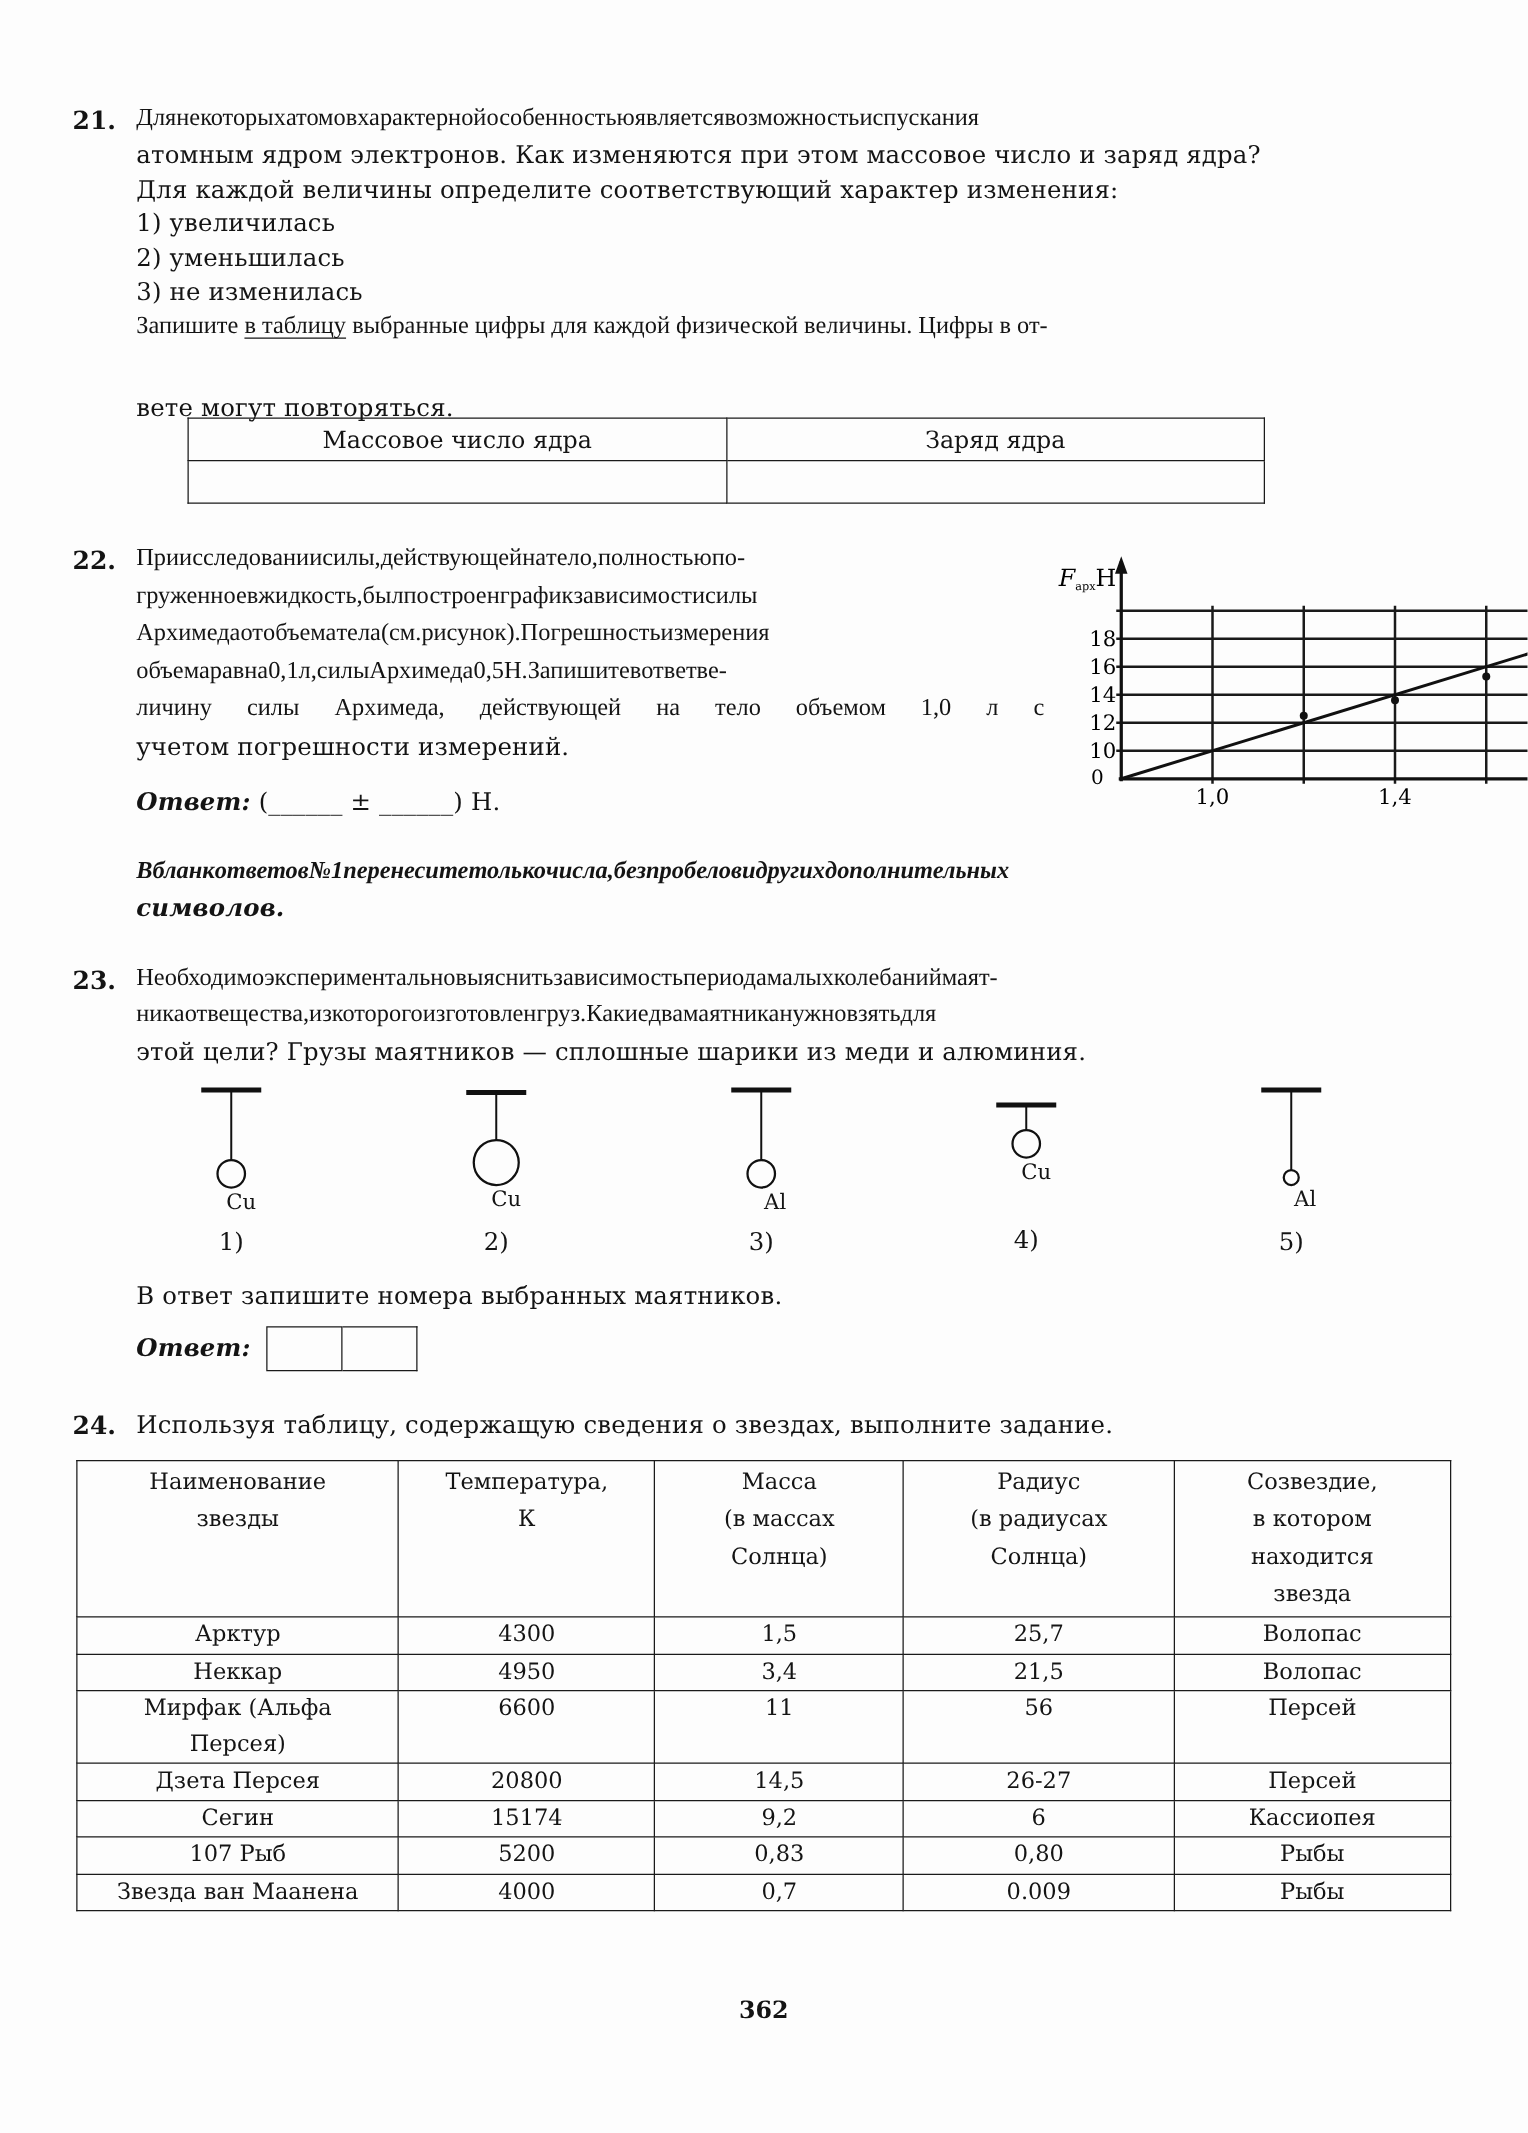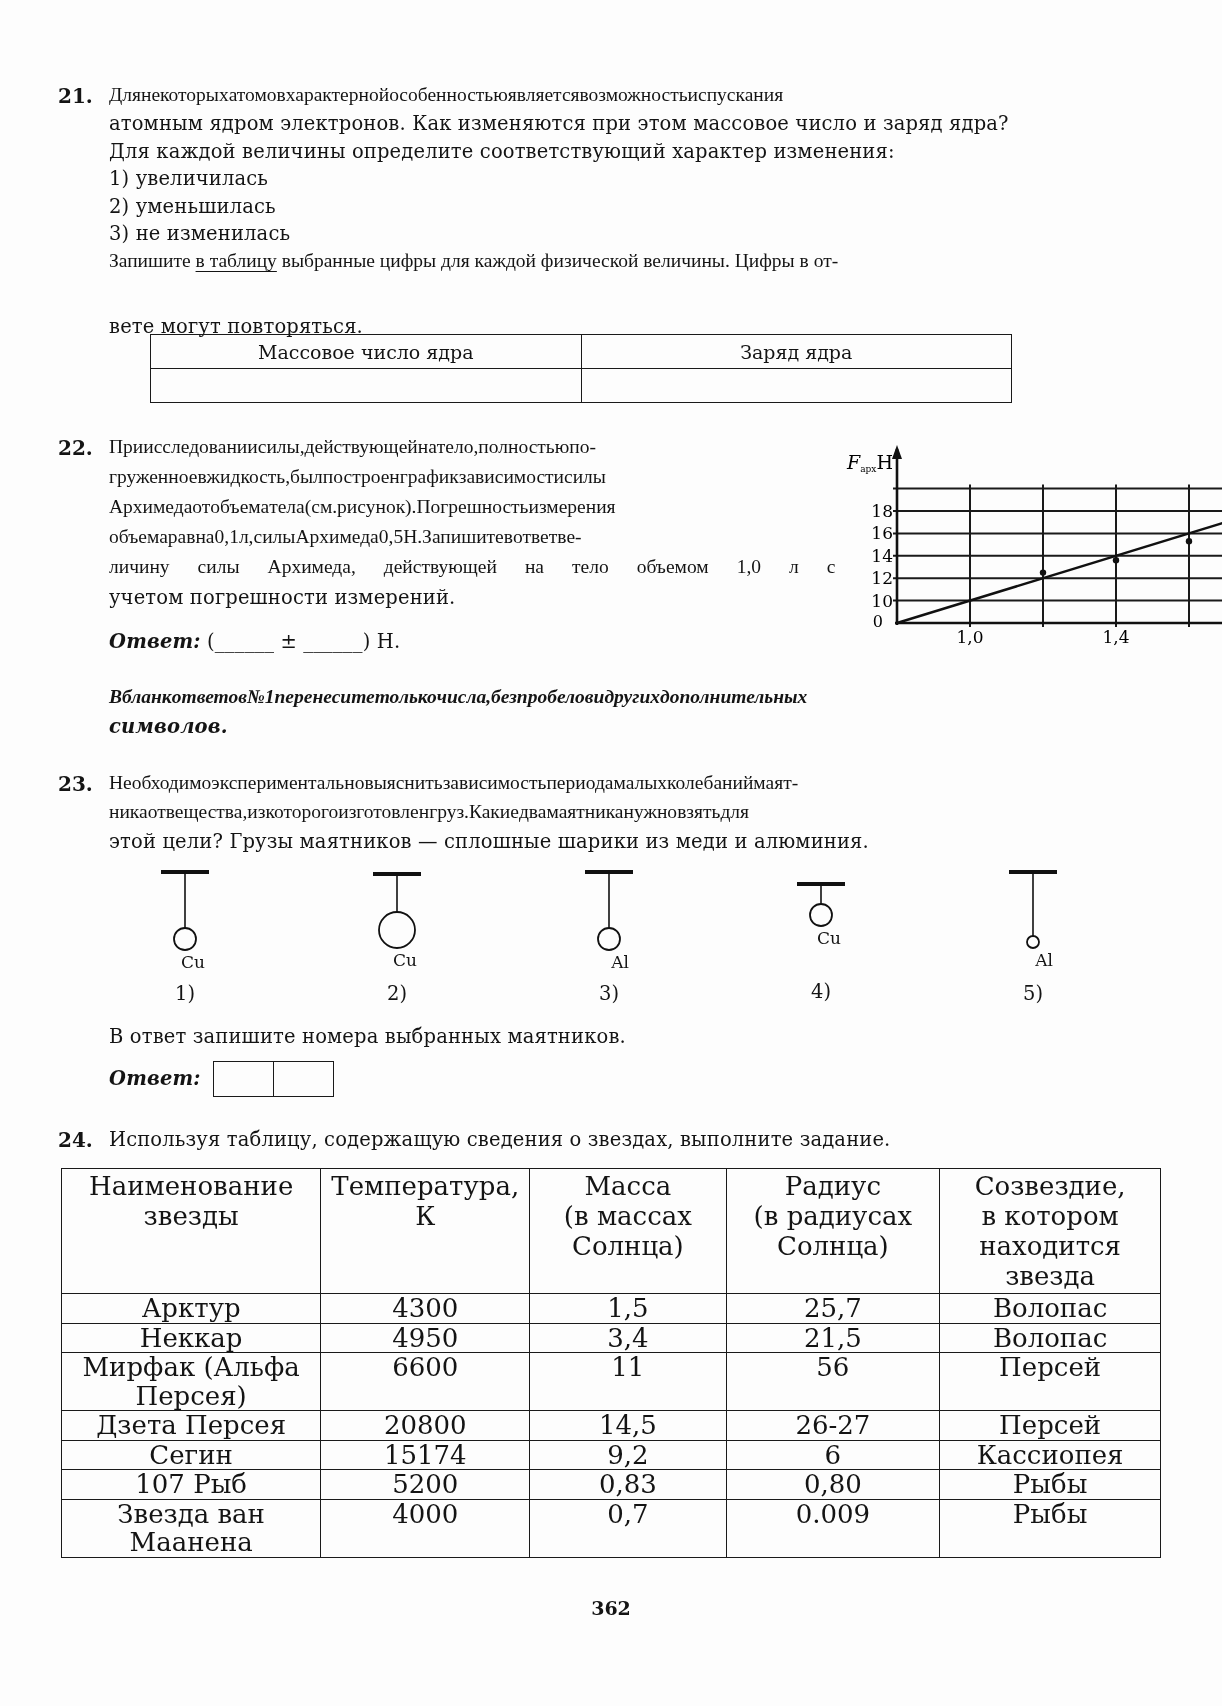--- a/index.html
+++ b/index.html
@@ -13,21 +13,21 @@
   .qnum { position: absolute; left: 58px; font-weight: bold; font-size: 20px; }
   .line { position: absolute; left: 109px; white-space: nowrap; font-size: 19.5px; letter-spacing: 0.15px; }
   .j { display: flex; justify-content: flex-start; font-family: Liberation Serif, serif; }
   u { text-decoration: underline; text-underline-offset: 4px; }
 
   table { border-collapse: collapse; }
   .t21 { position: absolute; left: 150px; top: 334px; width: 862px; font-size: 19px; }
   .t21 td { border: 1.5px solid #1a1a1a; text-align: center; height: 33px; padding: 0; }
   .t21 tr:nth-child(2) td { height: 33px; }
 
-  .t24 { position: absolute; left: 61px; top: 1168px; width: 1100px; font-size: 26px; }
+  .t24 { position: absolute; left: 61px; top: 1168px; width: 1100px; font-size: 18px; }
   .t24 td, .t24 th { border: 1.5px solid #1a1a1a; text-align: center; vertical-align: top; padding: 0 4px; font-weight: normal; line-height: 30px; }
   .t24 th { line-height: 30px; padding-top: 2px; padding-bottom: 2px; }
   .t24 td { line-height: 28.5px; }
 
   .ansbox { position: absolute; left: 213px; top: 1061px; display: flex; }
   .ansbox div { width: 59px; height: 34px; border: 1.5px solid #1a1a1a; }
   .ansbox div + div { border-left: none; }
 
   .pend-label { position: absolute; font-size: 17px; text-align: right; width: 40px; }
   .pend-num { position: absolute; font-size: 19.5px; text-align: center; width: 40px; }

